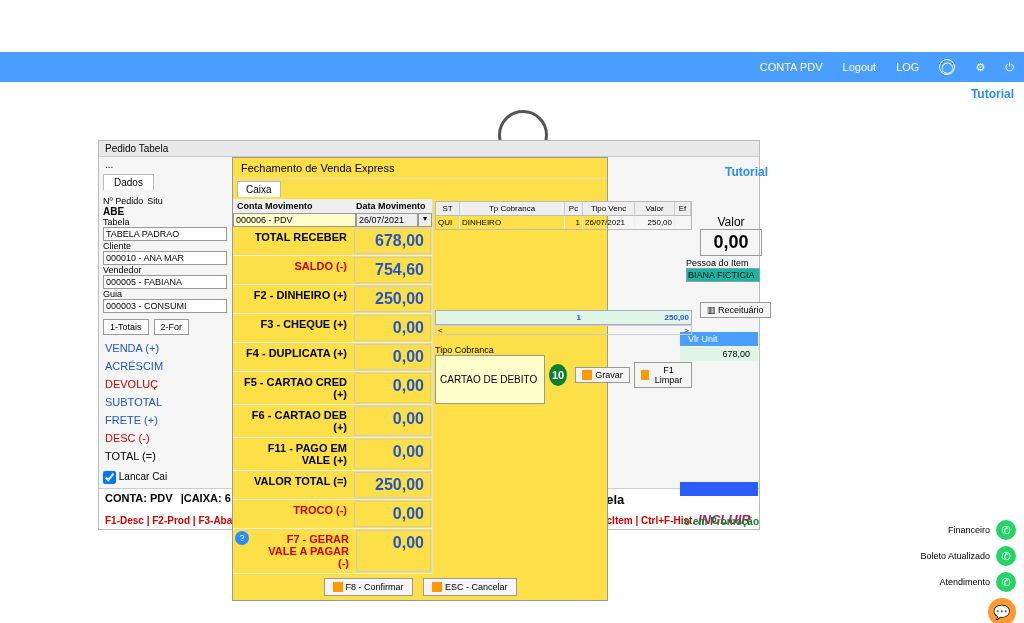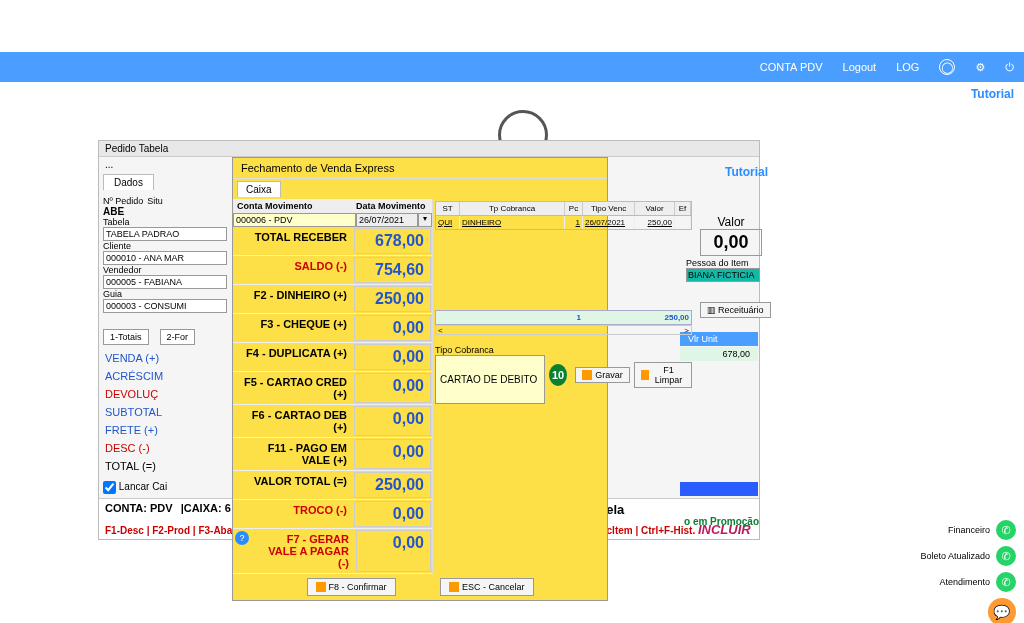--- a/index.html
+++ b/index.html
@@ -11,21 +11,21 @@
 .tutorial-link { position: absolute; right: 10px; top: 87px; color: #2a8cff; font-size: 12px; font-weight: bold; }
 
 
 .main-window { position: absolute; top: 140px; left: 98px; width: 662px; border: 1px solid #bbb; background: #f5f5f5; }
 .win-title { background: #e8e8e8; border-bottom: 1px solid #ccc; padding: 2px 6px; font-size: 10px; }
 .tabs-row { display: flex; gap: 2px; padding: 2px 4px; }
 .tab { background: #fff; border: 1px solid #bbb; border-bottom: none; padding: 2px 10px; font-size: 10px; }
 .left-panel { padding: 4px; font-size: 10px; }
 .field-label { font-size: 9px; }
 .field-input { border: 1px solid #999; background: #fff; font-size: 9px; padding: 1px 2px; width: 100%; }
-.subtabs { display: flex; gap: 11px; margin-top: 16px; }
+.subtabs { display: flex; gap: 5px; margin-top: 6px; }
 .subtab { border: 1px solid #999; background: #fff; padding: 2px 6px; font-size: 9px; }
 .summary-lines { margin-top: 4px; }
 .summary-lines div { font-size: 11px; padding: 3px 2px; }
 .blue-text { color: #2255cc; }
 .red-text { color: #cc0000; }
 
 
 .modal { position: absolute; top: 157px; left: 232px; width: 376px; background: #fde047; border: 1px solid #999; z-index: 10; }
 .modal-title { padding: 4px 8px; font-size: 11px; border-bottom: 1px solid #ddd; }
 .caixa-tab { margin: 2px 4px; display: inline-block; border: 1px solid #bbb; border-bottom: none; padding: 2px 8px; font-size: 10px; background: #fff; }
@@ -42,30 +42,30 @@
 .pay-rows { }
 .pay-row { display: flex; border-bottom: 1px solid #eee; }
 .pay-label { width: 120px; text-align: right; padding: 4px 6px; font-size: 11px; font-weight: bold; }
 .pay-value { flex: 1; text-align: right; padding: 3px 6px; font-size: 16px; font-weight: bold; color: #2255cc; border: 1px solid #ccc; margin: 1px; }
 .red-label { color: #cc0000; }
 .help-icon { width: 14px; height: 14px; background: #2a8cff; color: #fff; border-radius: 50%; display: inline-flex; align-items: center; justify-content: center; font-size: 9px; margin: 2px; }
 .modal-right { flex: 1; padding: 2px; font-size: 9px; }
 .grid-head { display: flex; background: #eee; border: 1px solid #bbb; }
 .grid-head div { padding: 2px; border-right: 1px solid #ccc; font-size: 8px; text-align: center; }
 .grid-row { display: flex; border: 1px solid #bbb; border-top: none; }
-.grid-row div { padding: 2px; border-right: 1px solid #eee; font-size: 8px; text-decoration: underline; }
+.grid-row div { padding: 2px; border-right: 1px solid #eee; font-size: 8px; }
 .grid-total { display: flex; background: #dff5e5; border: 1px solid #aac; margin-top: 80px; }
 .grid-total div { padding: 2px; font-size: 8px; }
 .tipo-row { margin-top: 10px; display: flex; align-items: center; gap: 4px; }
 .tipo-row input { border: 1px solid #999; font-size: 10px; padding: 18px 4px; width: 110px; background: #ffffcc; }
 .callout { width: 22px; height: 22px; background: #0a8030; border-radius: 50%; color: #fff; display: inline-flex; align-items: center; justify-content: center; font-size: 11px; font-weight: bold; }
 .btn { border: 1px solid #999; background: #f5f5f5; padding: 2px 6px; font-size: 9px; display: inline-flex; align-items: center; gap: 3px; }
 .btn .sq { width: 10px; height: 10px; background: #ff9900; display: inline-block; }
 .modal-buttons { text-align: center; padding: 4px; }
-.modal-buttons .btn { margin: 0 20px; padding: 3px 8px; }
+.modal-buttons .btn { margin: 0 3px; padding: 3px 8px; }
 
 
 .status-bar { background: #fff; border-top: 1px solid #ccc; padding: 3px 6px; font-size: 11px; font-weight: bold; display: flex; gap: 8px; }
 .status-bar .f10 { font-size: 13px; }
 .fkey-bar { background: #fff; padding: 2px 6px; font-size: 10px; color: #cc0000; font-weight: bold; }
 .incluir { font-size: 13px; color: #be185d; font-style: italic; font-weight: bold; }
 
 
 .tutorial2 { position: absolute; top: 165px; left: 725px; color: #2a8cff; font-size: 12px; font-weight: bold; }
 .valor-box { position: absolute; top: 215px; left: 700px; width: 62px; text-align: center; }

